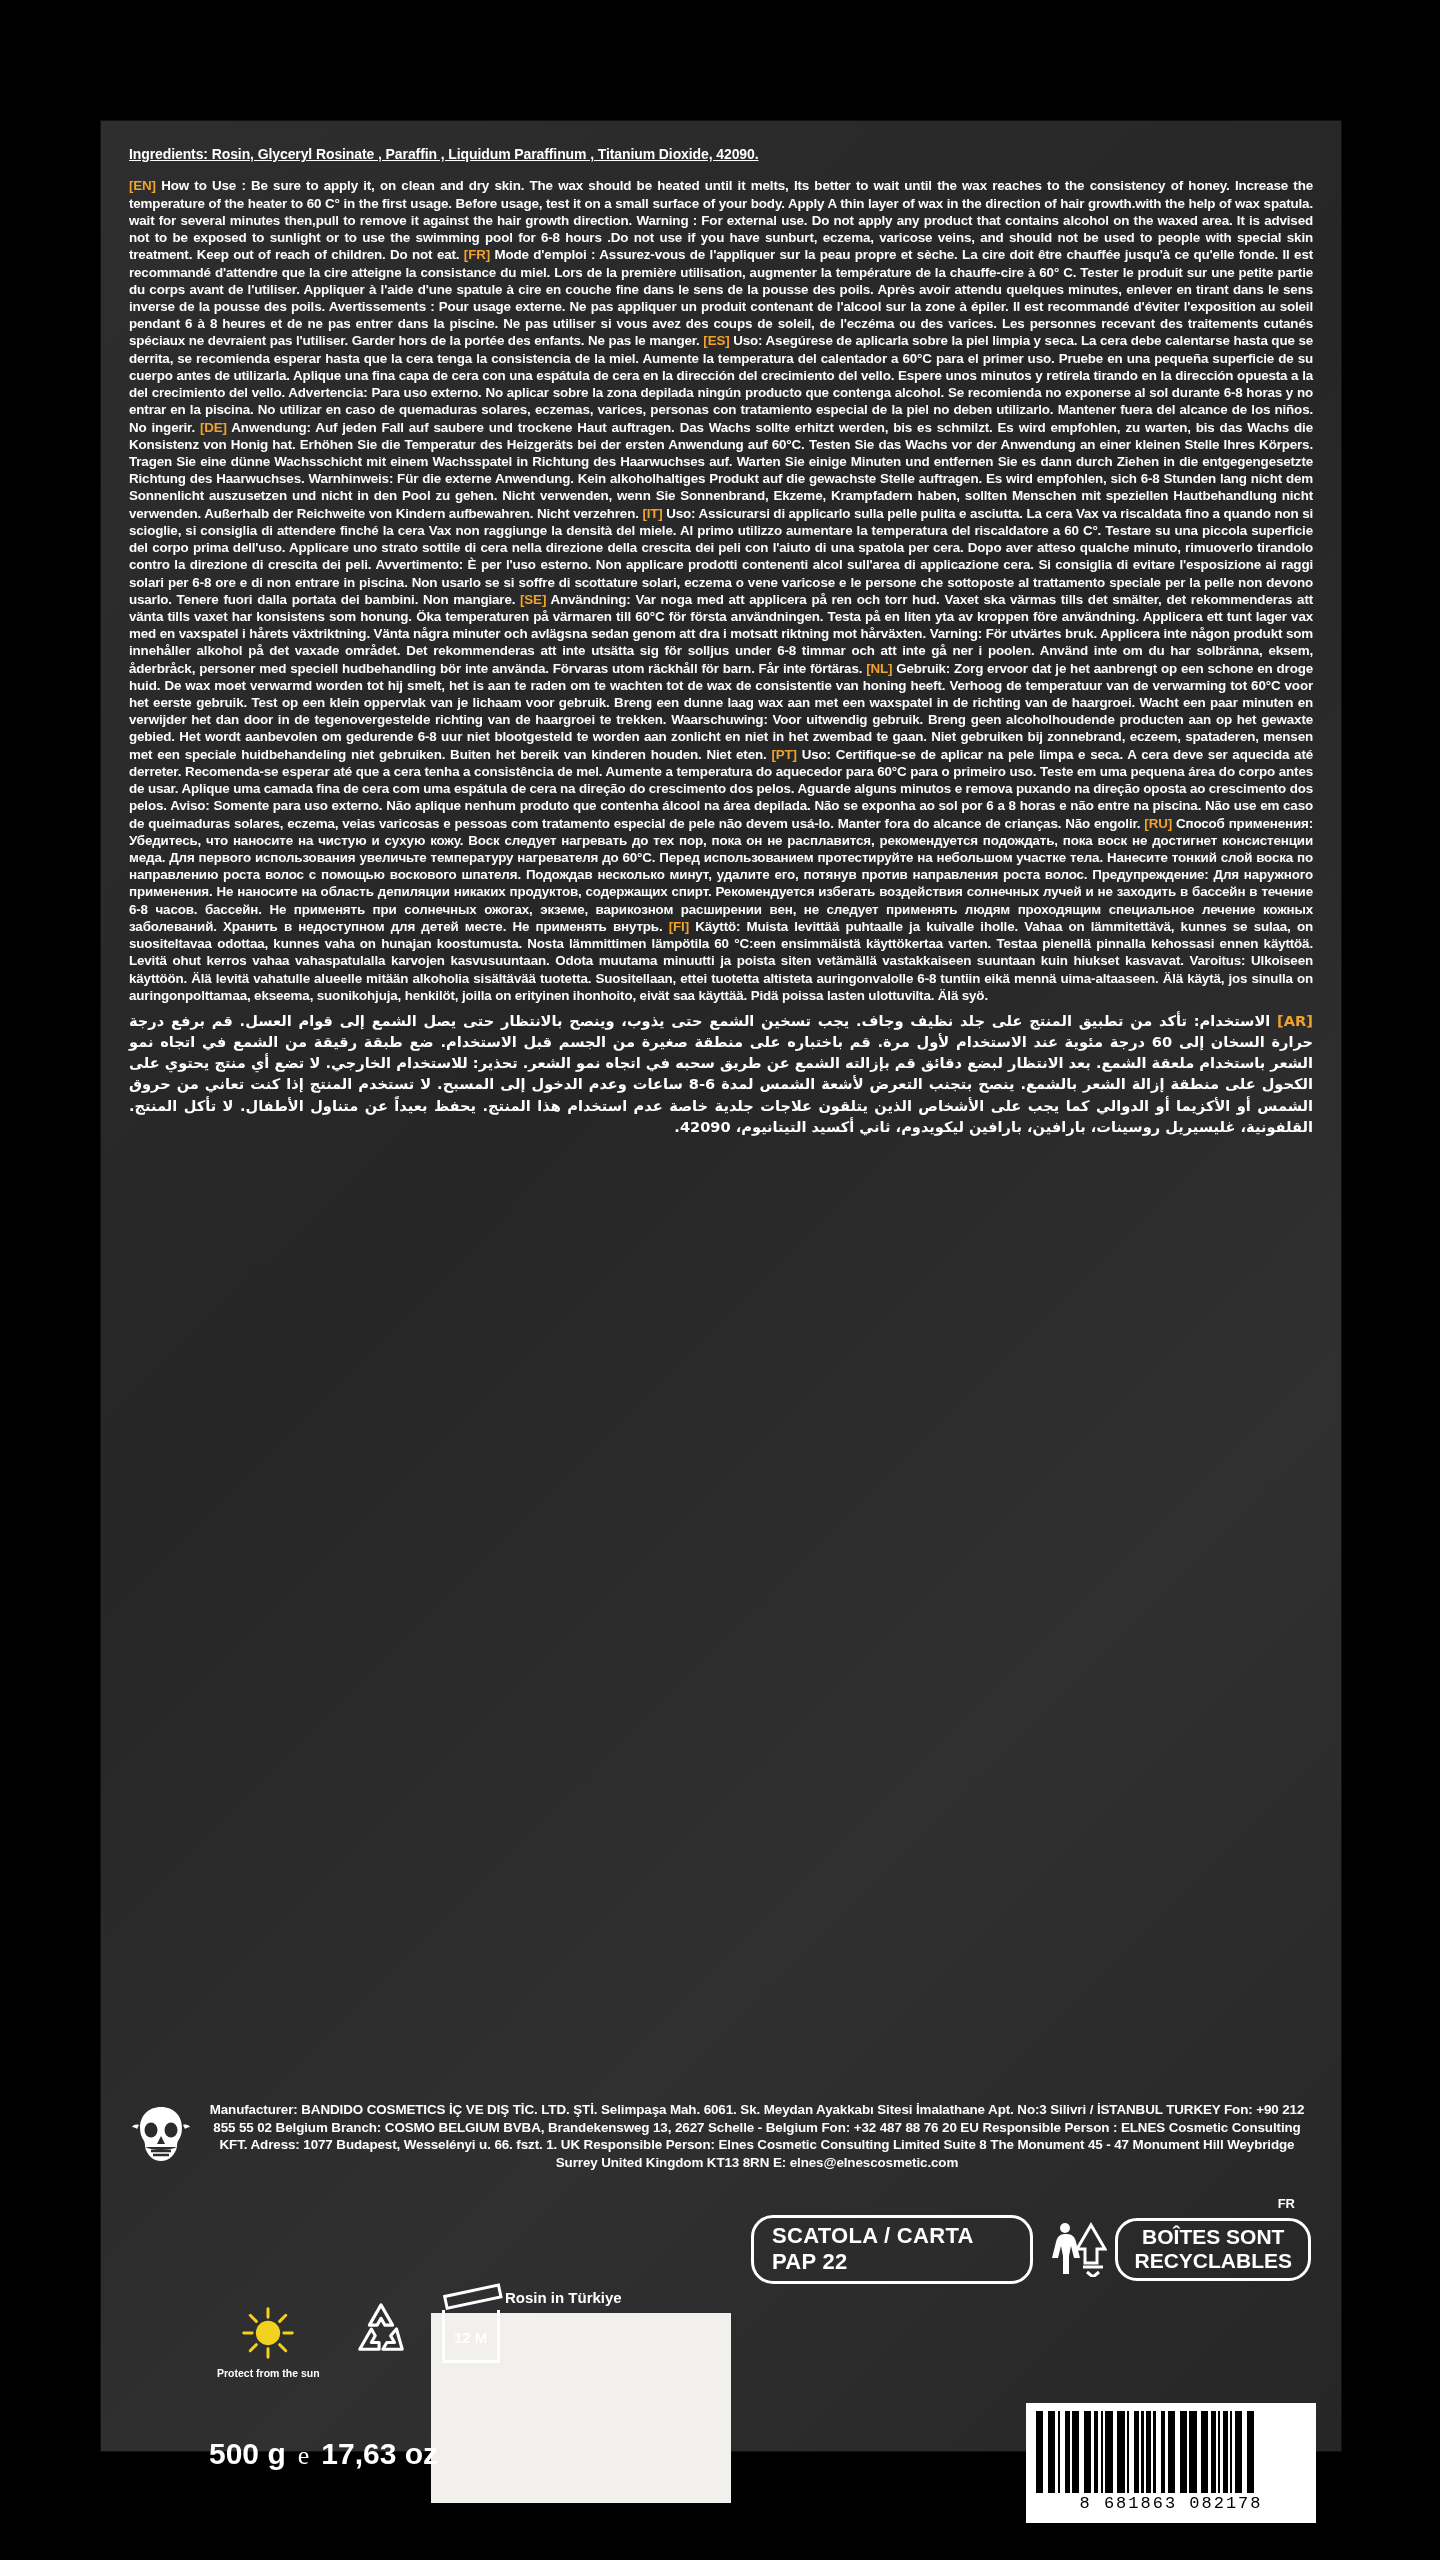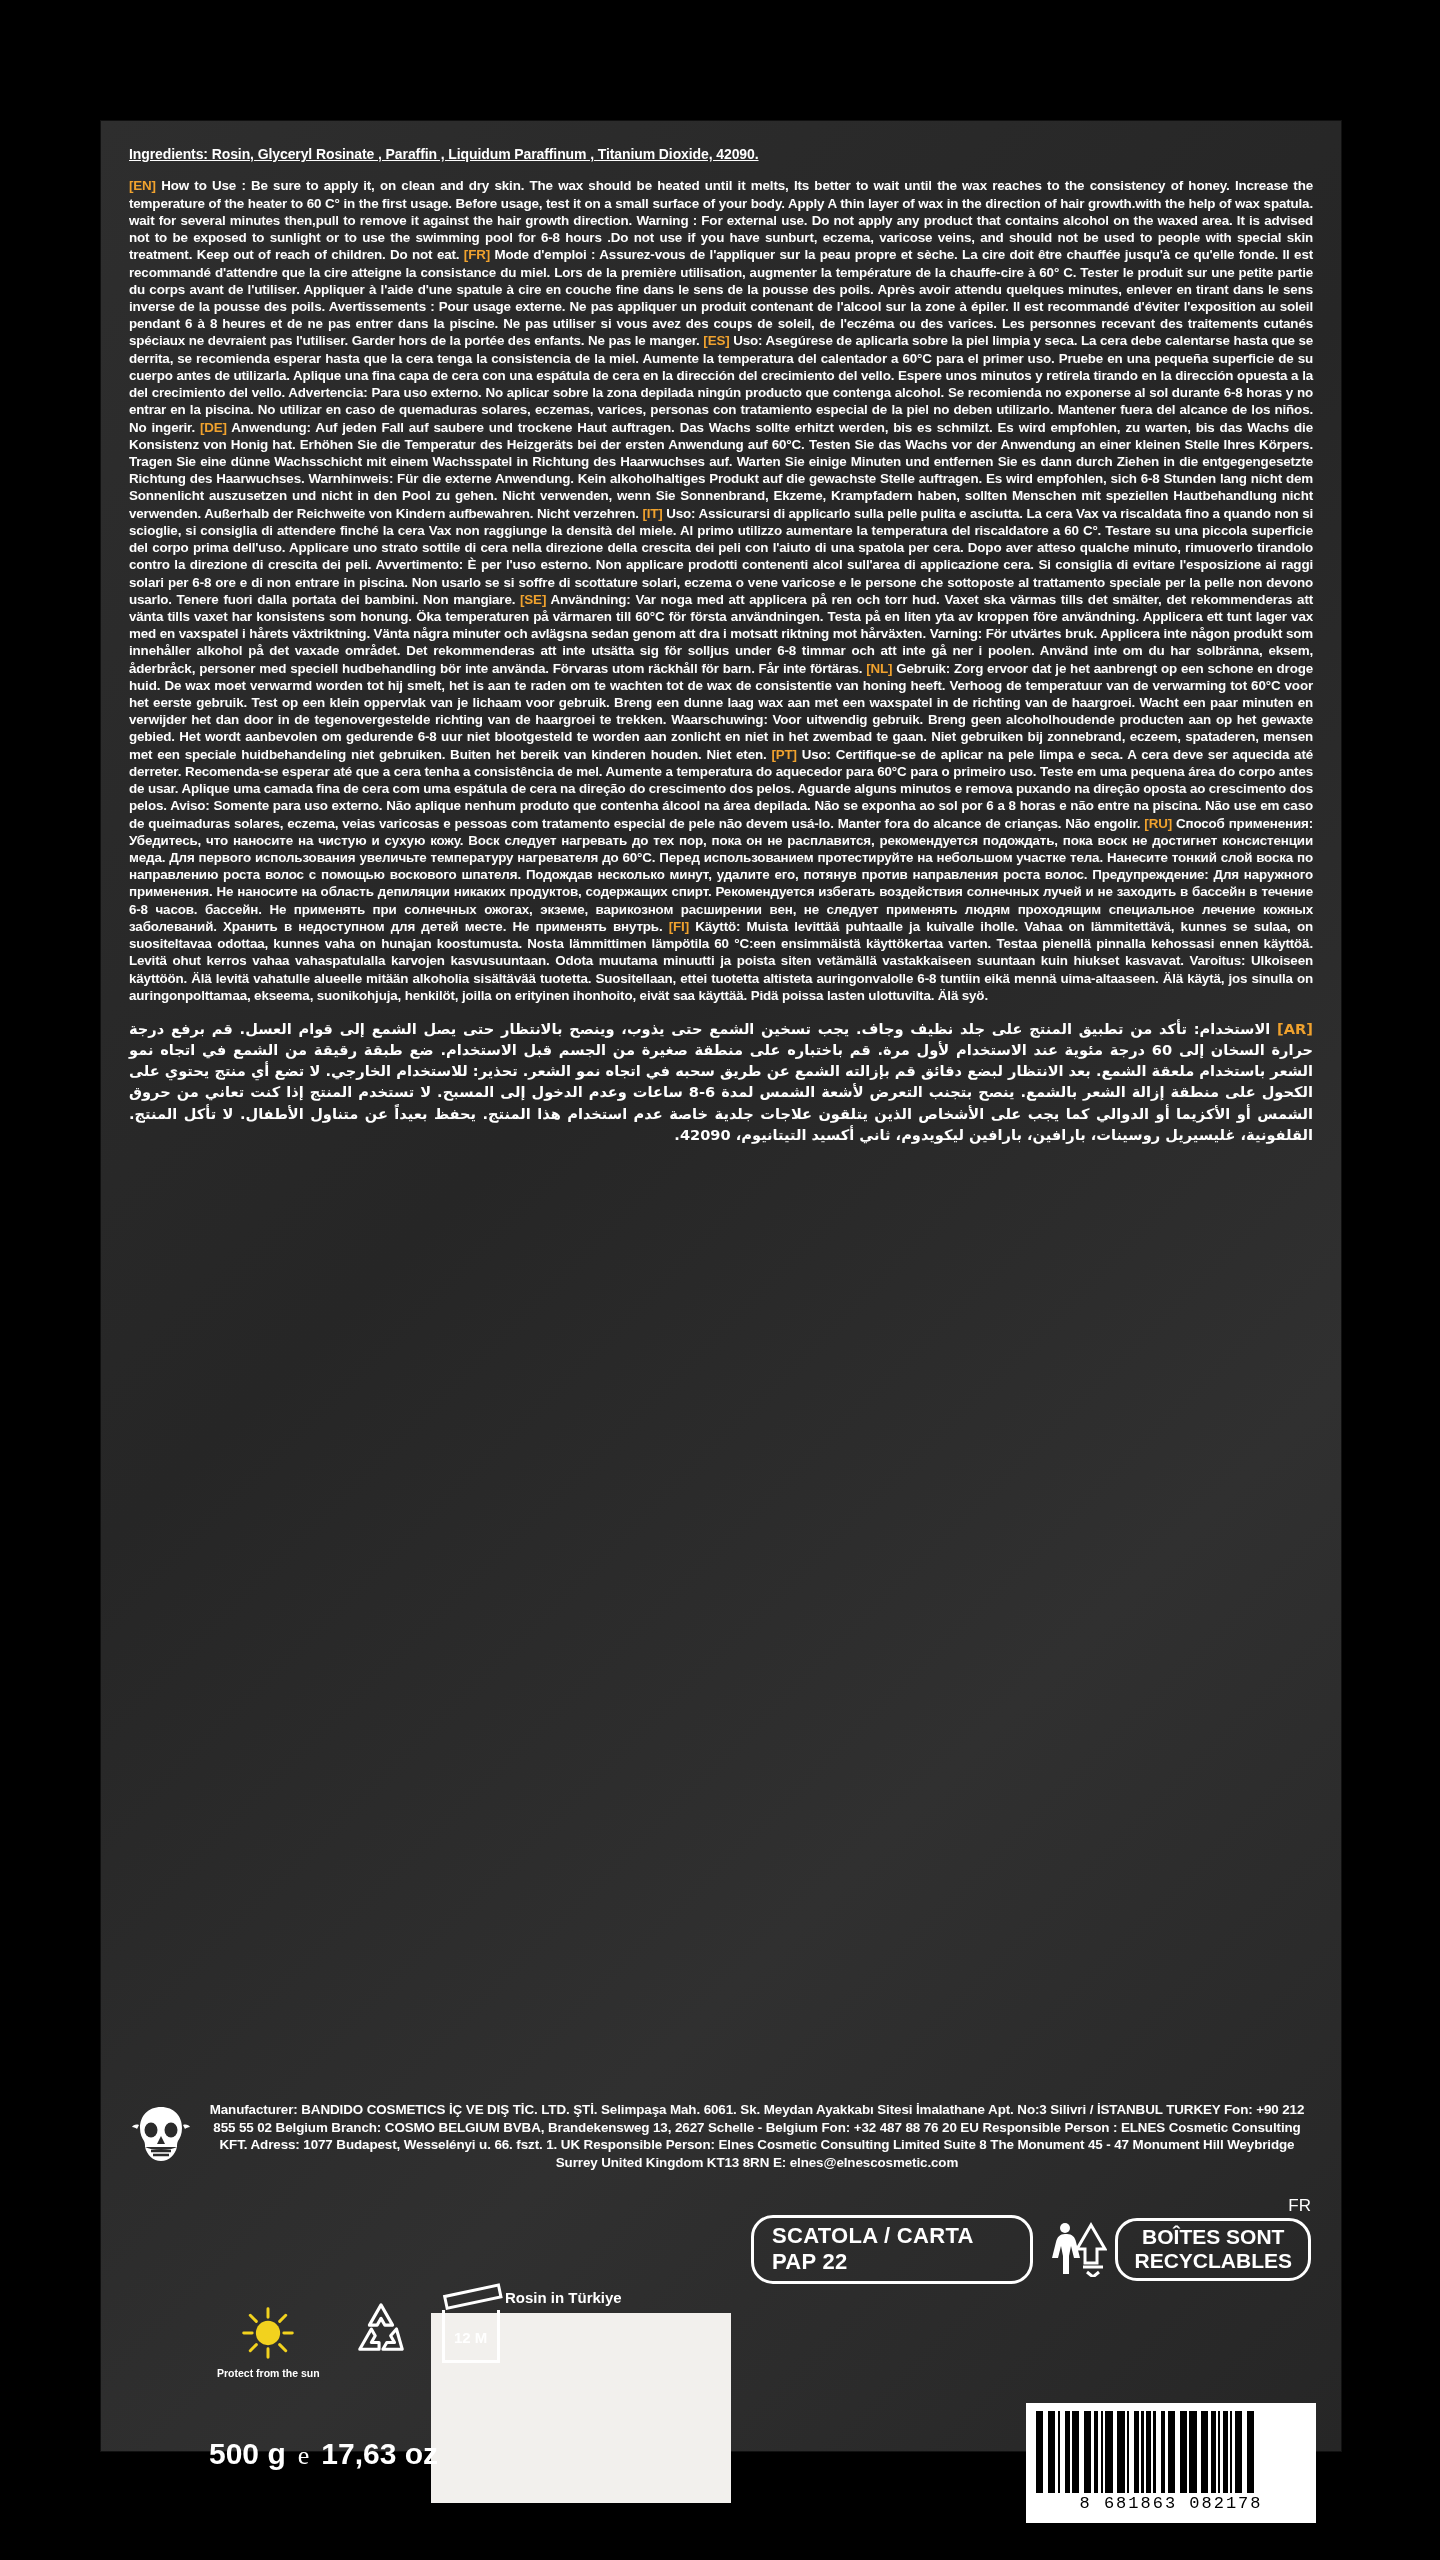--- a/index.html
+++ b/index.html
@@ -60,21 +60,21 @@
     color: #f0a22e;
     font-weight: bold;
   }
   .arabic {
     direction: rtl;
     text-align: justify;
     color: #ffffff;
     font-size: 14.6px;
     font-weight: bold;
     line-height: 1.45;
-    margin-top: 14px;
+    margin-top: 6px;
     font-family: "DejaVu Sans", sans-serif;
   }
 
   
   .manu-wrap {
     position: absolute;
     left: 28px;
     top: 1980px;
     width: 1184px;
     display: flex;
@@ -114,25 +114,25 @@
     border-radius: 22px;
     padding: 4px 16px 5px 16px;
     color: #ffffff;
     font-size: 21px;
     font-weight: bold;
     line-height: 1.12;
     text-align: center;
   }
   .fr-tag {
     position: absolute;
-    right: 0px;
+    right: 16px;
     top: -22px;
     color: #ffffff;
-    font-size: 17px;
-    font-weight: normal;
+    font-size: 13px;
+    font-weight: bold;
   }
   .recycle-row-outer {
     position: absolute;
     left: 650px;
     top: 2094px;
     width: 560px;
   }
 
   
   .made-in {

